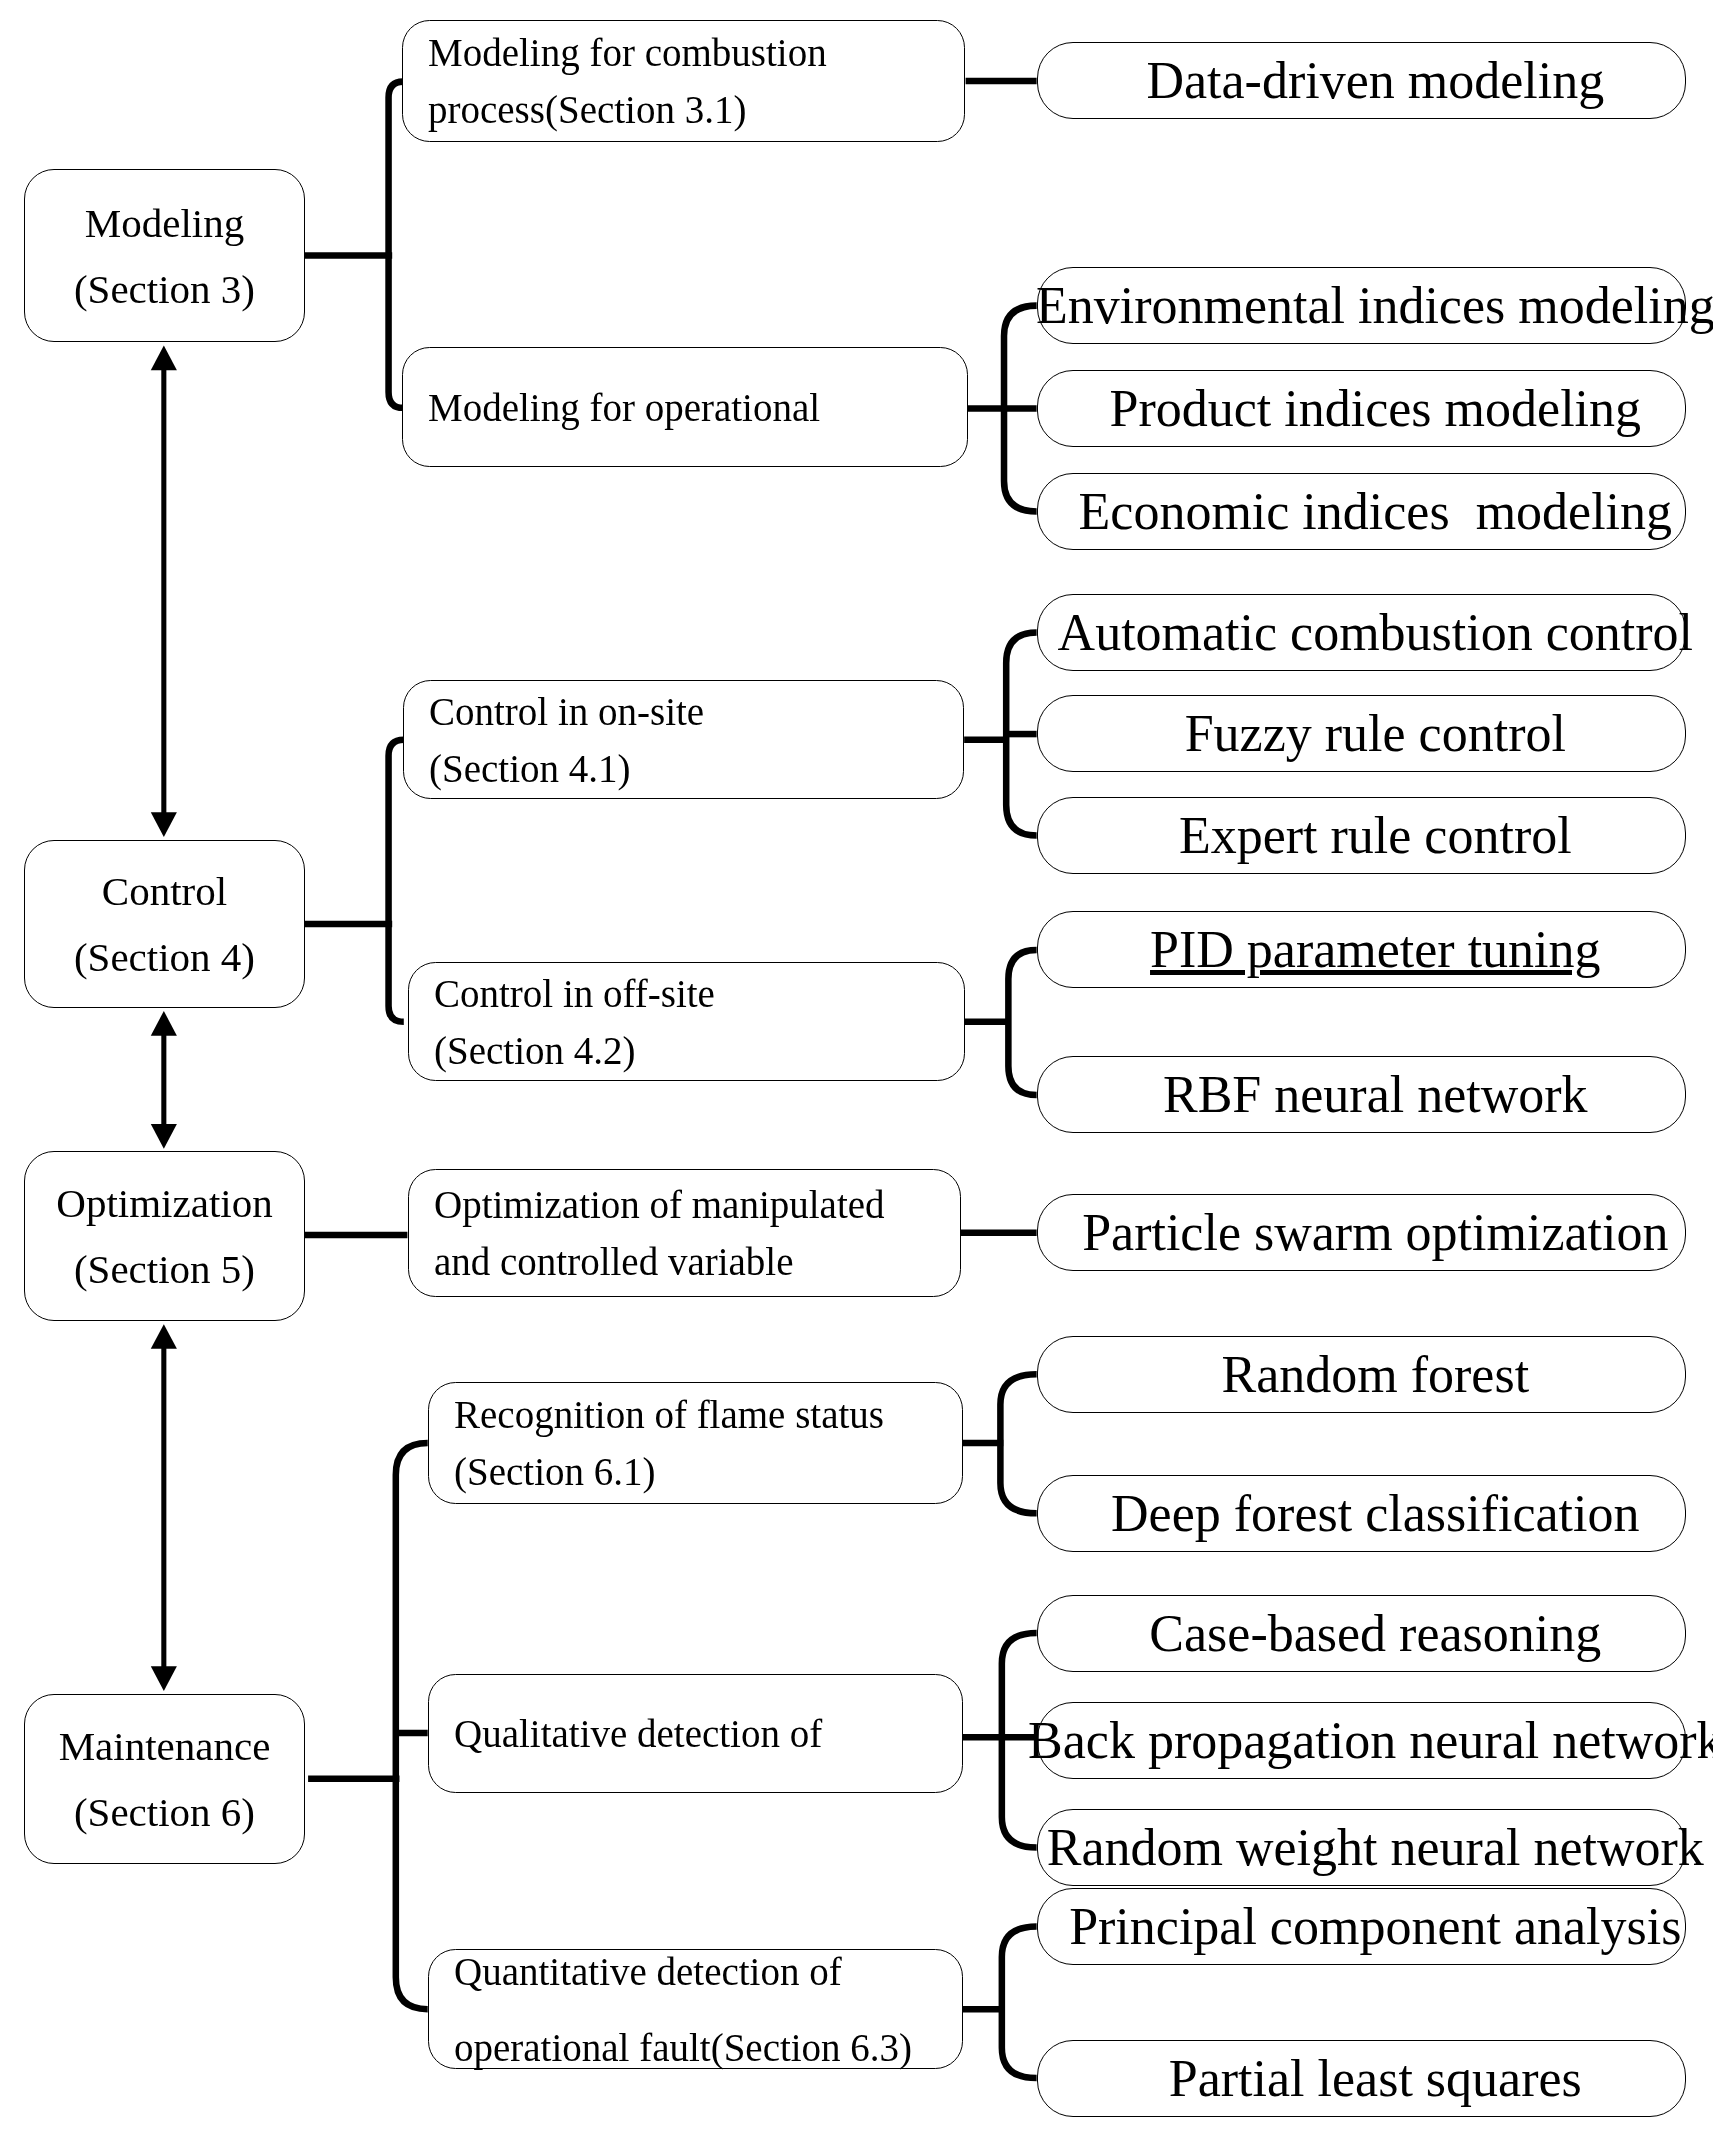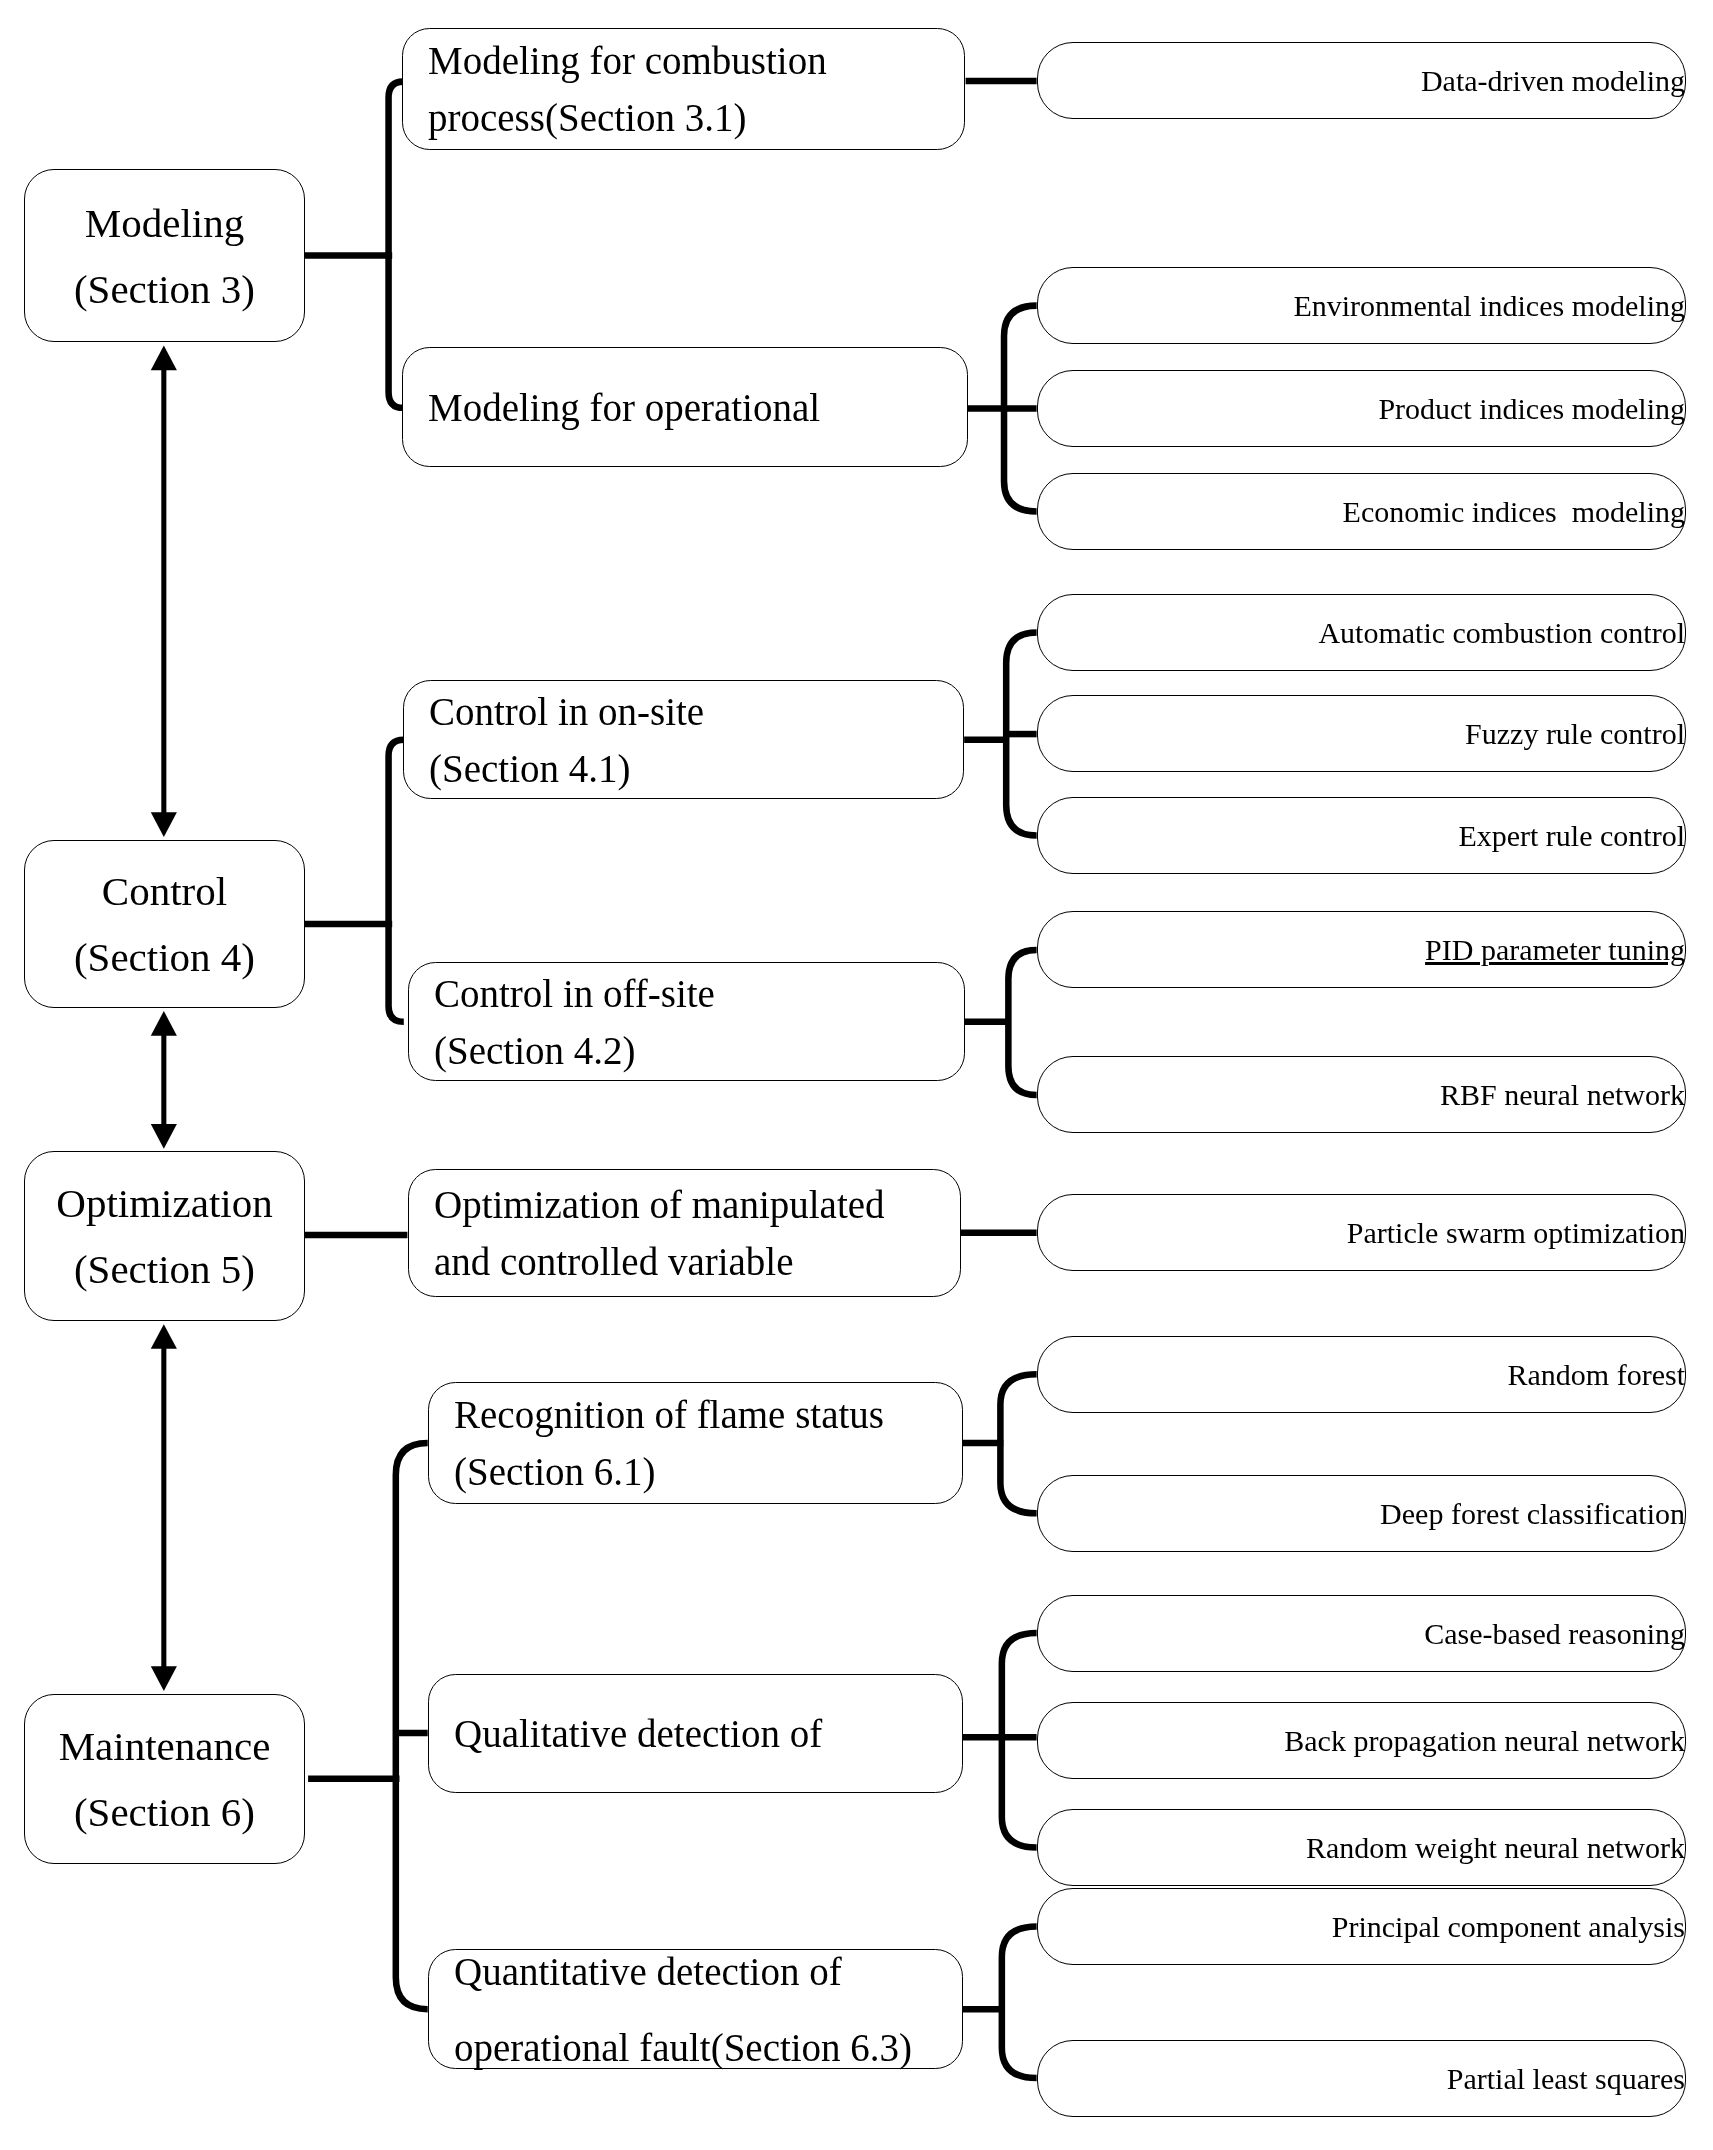--- a/index.html
+++ b/index.html
@@ -42,34 +42,34 @@
   .mid {
     border-radius: 27.6px;
     font-size: 39px;
     line-height: 57px;
     padding-left: 25px;
     align-items: flex-start;
     text-align: left;
   }
   .right {
     border-radius: 36px;
-    font-size: 30px;
+    font-size: 52px;
     line-height: 44px;
     padding-left: 27.6px;
-    align-items: flex-end;
+    align-items: center;
   }
 
   
   #n-modeling     { left: 24px;  top: 169px;  width: 281px; height: 173px; }
   #n-control      { left: 24px;  top: 840px; width: 281px; height: 168px; }
   #n-optimization { left: 24px;  top: 1151px; width: 281px; height: 170px; }
   #n-maintenance  { left: 24px;  top: 1694px; width: 281px; height: 170px; }
 
   
-  #m31 { left: 402px; top: 28px;   width: 563px; height: 122px; }
+  #m31 { left: 402px; top: 20px;   width: 563px; height: 122px; }
   #m32 { left: 402px; top: 347px;  width: 566px; height: 120px; }
   #m41 { left: 403px; top: 680px;  width: 561px; height: 119px; }
   #m42 { left: 408px; top: 962px; width: 557px; height: 119px; }
   #m5  { left: 408px; top: 1169px; width: 553px; height: 128px; text-align: center; }
   #m61 { left: 428px; top: 1382px; width: 535px; height: 122px; }
   #m62 { left: 428px; top: 1674px; width: 535px; height: 119px; }
   #m63 { left: 428px; top: 1949px; width: 535px; height: 120px; gap: 19px; }
 
   
   .right { left: 1037px; width: 649px; height: 77px; }

